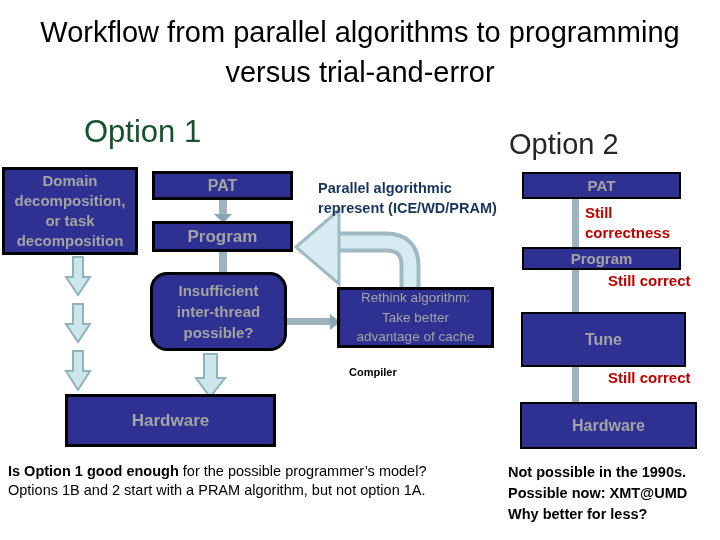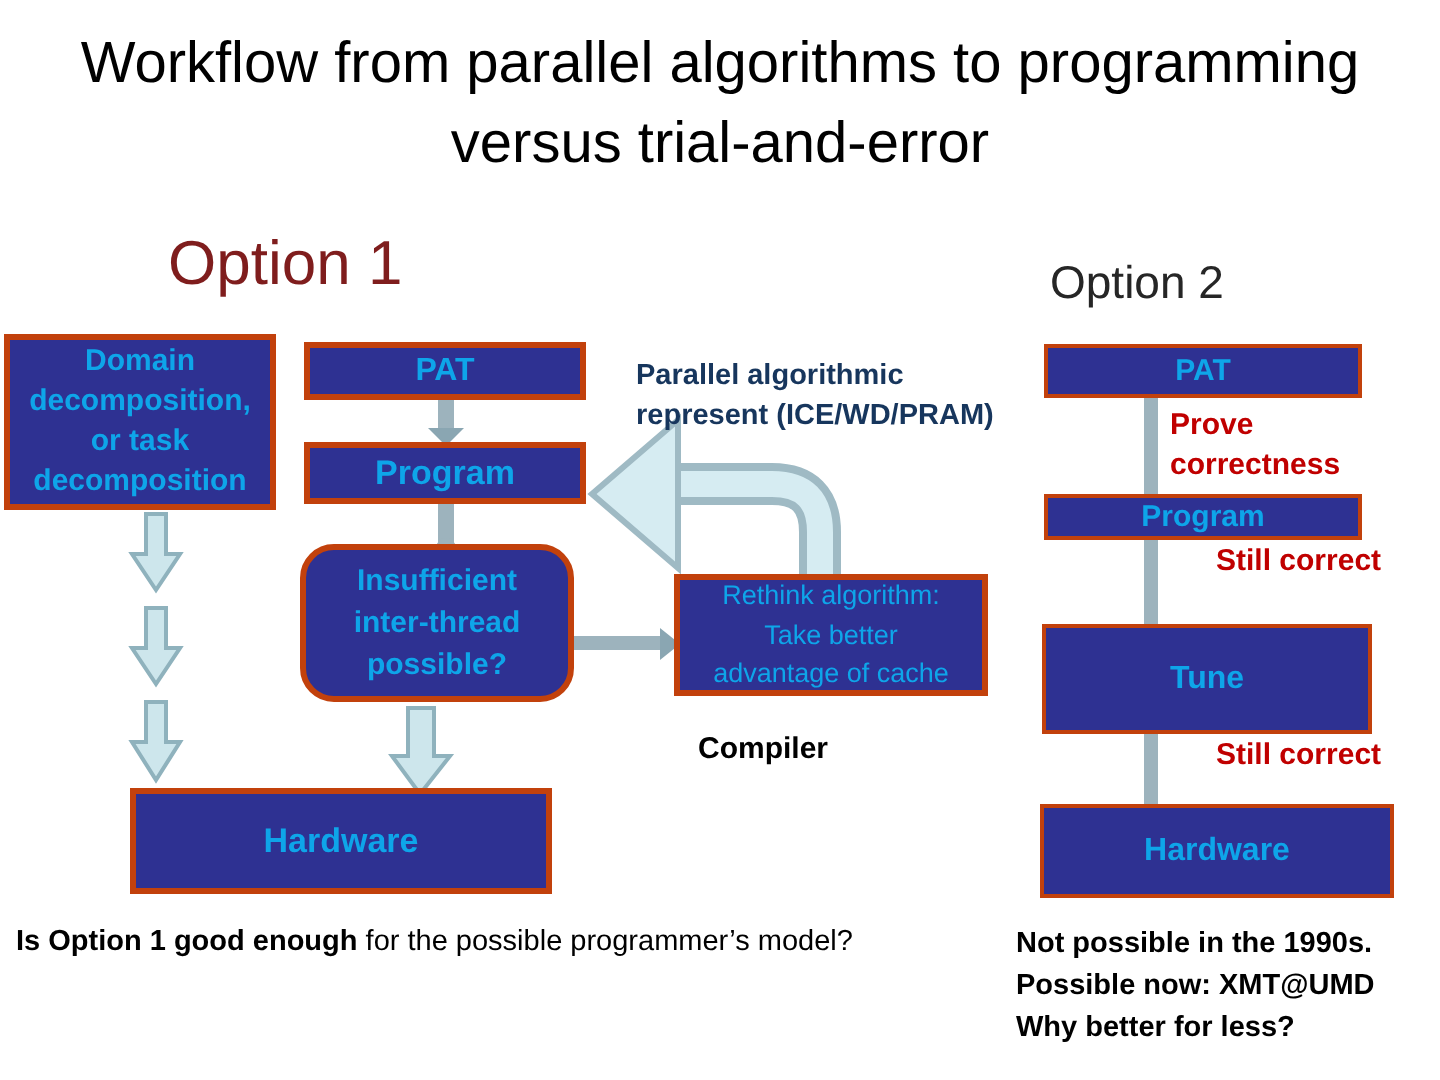--- a/index.html
+++ b/index.html
@@ -4,45 +4,45 @@
 <style>
   html,body{margin:0;padding:0;}
   .slide{
     position:relative;width:720px;height:540px;background:#ffffff;overflow:hidden;
     font-family:"Liberation Sans", sans-serif;
   }
   .title{
     position:absolute;top:12px;left:0;width:720px;text-align:center;
     color:#000;font-size:29px;line-height:40px;font-weight:400;letter-spacing:0px;
   }
-  .opt-heading{position:absolute;color:#7f1d1d;font-weight:400;}
+  .opt-heading{position:absolute;color:#14532d;font-weight:400;}
   .opt1-heading{left:84px;top:114px;font-size:31px;}
-  .opt2-heading{left:525px;top:128px;font-size:23px;color:#262626;}
+  .opt2-heading{left:509px;top:128px;font-size:29px;color:#262626;}
   .svg-layer{position:absolute;left:0;top:0;z-index:1;}
   .box{
-    position:absolute;z-index:2;background:#2e3192;color:#0ea5e9;font-weight:700;
+    position:absolute;z-index:2;background:#2e3192;color:#a3a3a3;font-weight:700;
     display:flex;align-items:center;justify-content:center;text-align:center;
-    box-sizing:border-box;border:3px solid #c2410c;white-space:pre-line;
+    box-sizing:border-box;border:3px solid #000000;white-space:pre-line;
   }
   .domain-box{left:2px;top:167px;width:136px;height:88px;font-size:15px;line-height:1.33;}
   .pat1-box{left:152px;top:171px;width:141px;height:29px;font-size:16px;}
   .program1-box{left:152px;top:221px;width:141px;height:31px;font-size:17px;}
   .insufficient-box{left:150px;top:272px;width:137px;height:79px;border-radius:17px;font-size:15px;line-height:1.4;}
   .hardware1-box{left:65px;top:394px;width:211px;height:53px;font-size:17px;}
   .rethink-box{left:337px;top:287px;width:157px;height:61px;font-weight:400;font-size:13.5px;line-height:1.45;}
   .pat2-box{left:522px;top:172px;width:159px;height:27px;border-width:2px;font-size:15px;}
   .program2-box{left:522px;top:247px;width:159px;height:23px;border-width:2px;font-size:15px;}
   .tune-box{left:521px;top:312px;width:165px;height:55px;border-width:2px;font-size:16px;}
   .hardware2-box{left:520px;top:402px;width:177px;height:47px;border-width:2px;font-size:16px;}
   .lbl{position:absolute;z-index:2;white-space:pre-line;}
   .parallel-thinking{left:318px;top:179px;width:210px;color:#17365d;font-weight:700;font-size:14.5px;line-height:1.35;}
   .prove-correctness{left:585px;top:203px;color:#c00000;font-weight:700;font-size:15px;line-height:1.35;}
   .still-correct-1{left:608px;top:272px;color:#c00000;font-weight:700;font-size:15px;}
   .still-correct-2{left:608px;top:369px;color:#c00000;font-weight:700;font-size:15px;}
-  .compiler{left:349px;top:366px;color:#000;font-weight:600;font-size:15px;}
+  .compiler{left:349px;top:366px;color:#000;font-weight:600;font-size:11px;}
   .footer-left{position:absolute;left:8px;top:462px;width:470px;color:#000;font-size:14.5px;line-height:19px;z-index:2;}
   .footer-right{position:absolute;left:508px;top:462px;width:205px;color:#000;font-size:14.5px;font-weight:700;line-height:21px;z-index:2;}
   .b{font-weight:700;}
 </style>
 </head>
 <body>
 
 <div class="slide">
 
   <div class="title">
@@ -100,30 +100,31 @@
   <div class="box hardware1-box">Hardware</div>
 
   <div class="lbl parallel-thinking">Parallel algorithmic
 represent (ICE/WD/PRAM)</div>
   <div class="box rethink-box">Rethink algorithm:
 Take better
 advantage of cache</div>
   <div class="lbl compiler">Compiler</div>
 
   <div class="box pat2-box">PAT</div>
-  <div class="lbl prove-correctness">Prove
+  <div class="lbl prove-correctness">Still
 correctness</div>
   <div class="box program2-box">Program</div>
   <div class="lbl still-correct-1">Still correct</div>
   <div class="box tune-box">Tune</div>
   <div class="lbl still-correct-2">Still correct</div>
   <div class="box hardware2-box">Hardware</div>
 
   <div class="footer-left">
     <div><span class="b">Is Option 1 good enough</span><span> for the possible programmer’s model?</span></div>
+    <div>Options 1B and 2 start with a PRAM algorithm, but not option 1A.</div>
   </div>
 
   <div class="footer-right">
     <div>Not possible in the 1990s.</div>
     <div>Possible now: XMT@UMD</div>
     <div>Why better for less?</div>
   </div>
 
 </div>
 

